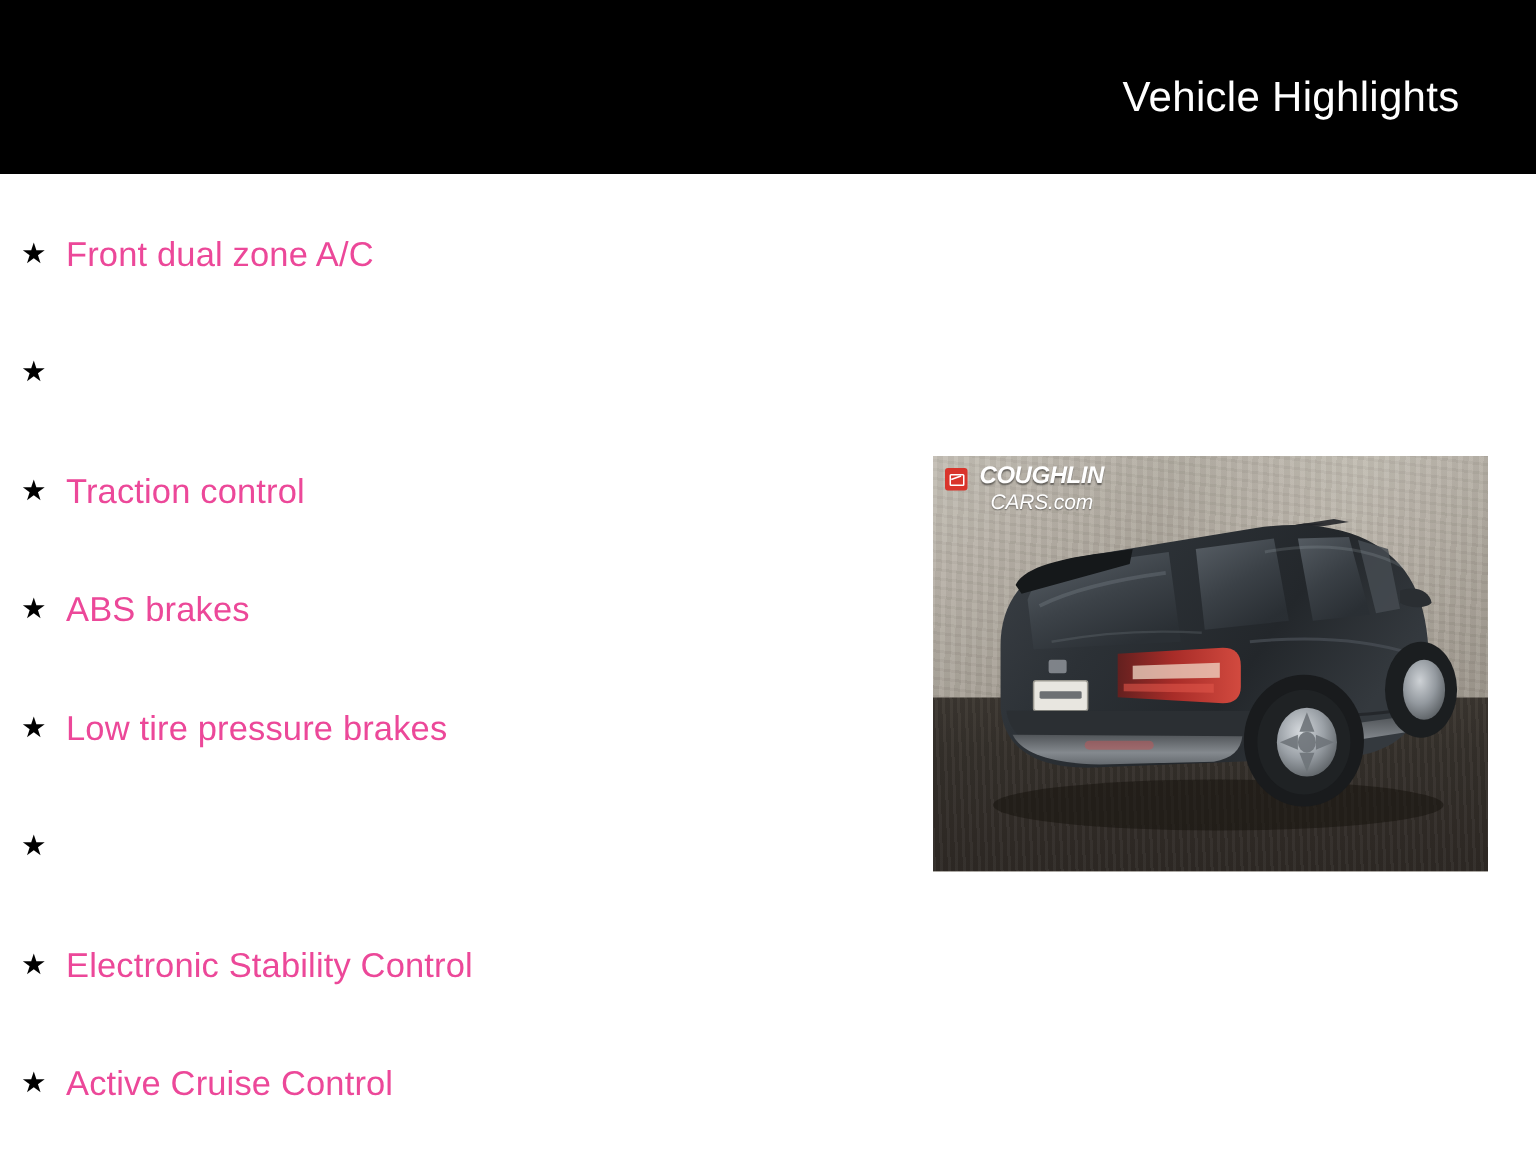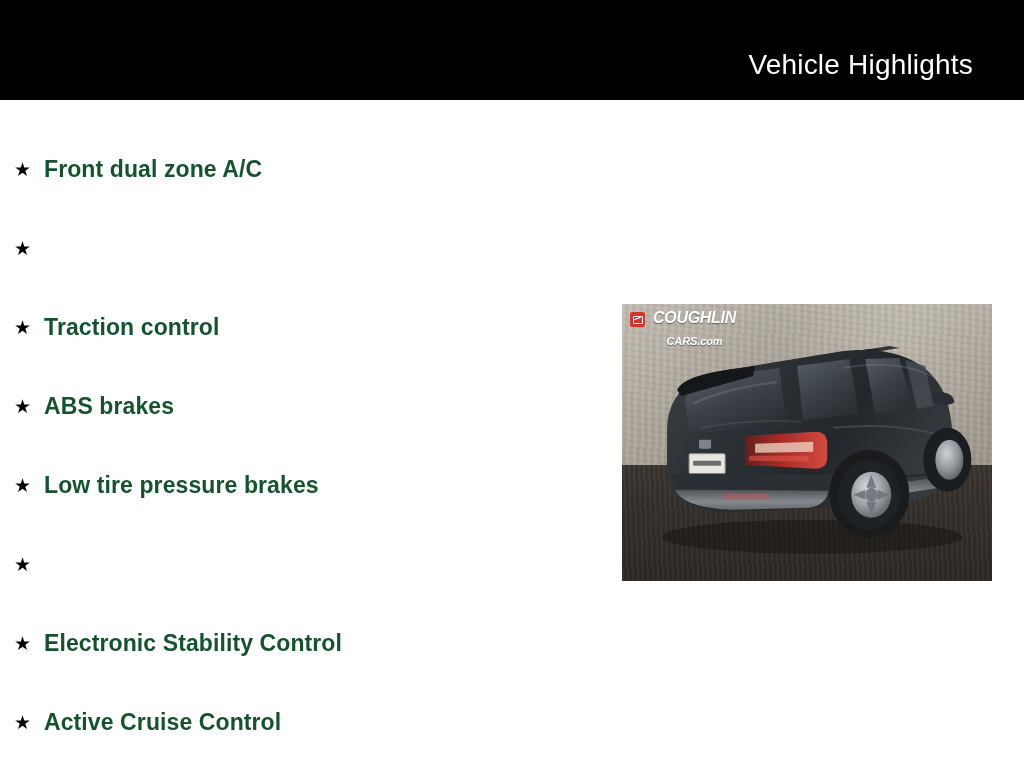--- a/index.html
+++ b/index.html
@@ -15,21 +15,21 @@
     font-family: "Liberation Sans", sans-serif;
     position: relative;
   }
 
   
   .header-bar {
     position: absolute;
     left: 0;
     top: 0;
     width: 1024px;
-    height: 100px;
+    height: 116px;
     background: #000000;
     box-sizing: border-box;
   }
   .header-title {
     position: absolute;
     right: 51px;
     top: 49px;
     color: #ffffff;
     font-size: 28px;
     font-weight: 400;
@@ -61,22 +61,22 @@
     top: 0;
     width: 20px;
     height: 79px;
     line-height: 79px;
     font-size: 19px;
     color: #000000;
     text-align: left;
   }
   .highlight-label {
     font-size: 23px;
-    color: #14532d;
-    font-weight: 700;
+    color: #ec4899;
+    font-weight: 400;
     letter-spacing: 0.1px;
   }
 
   
   .vehicle-photo {
     position: absolute;
     left: 622px;
     top: 304px;
     width: 370px;
     height: 277px;
@@ -169,26 +169,26 @@
     color: #ffffff;
     font-size: 16px;
     font-weight: bold;
     font-style: italic;
     letter-spacing: -0.3px;
     text-shadow: 0 1px 1px rgba(0,0,0,0.45);
   }
   .wm-sub {
     display: block;
     color: #ffffff;
-    font-size: 11px;
-    font-weight: bold;
+    font-size: 14px;
+    font-weight: normal;
     font-style: italic;
     letter-spacing: -0.1px;
     text-align: center;
-    margin-top: 10px;
+    margin-top: 1px;
     text-shadow: 0 1px 1px rgba(0,0,0,0.45);
   }
 </style>
 </head>
 <body>
 
 <div class="header-bar">
   <div class="header-title">Vehicle Highlights</div>
 </div>
 

